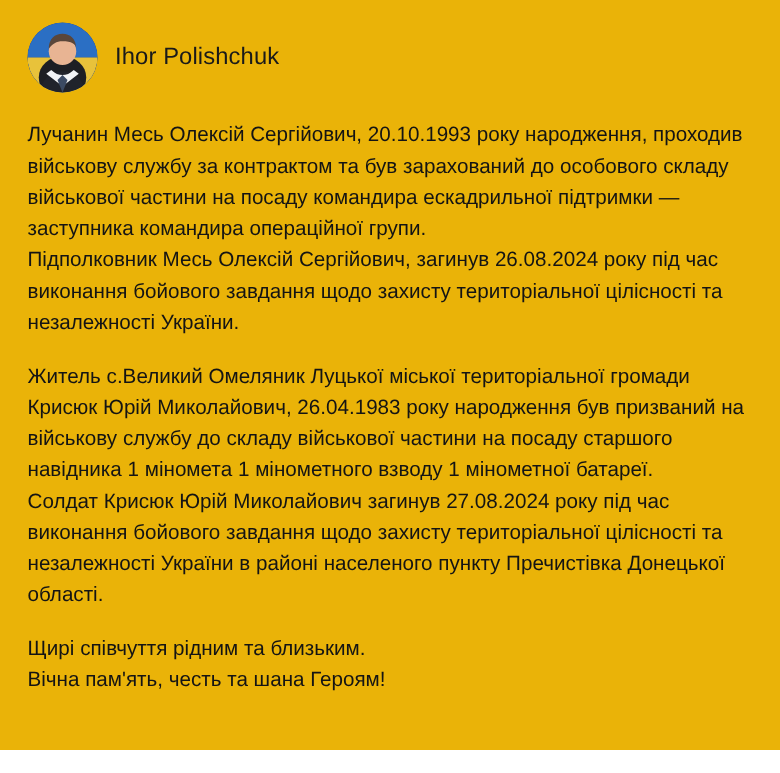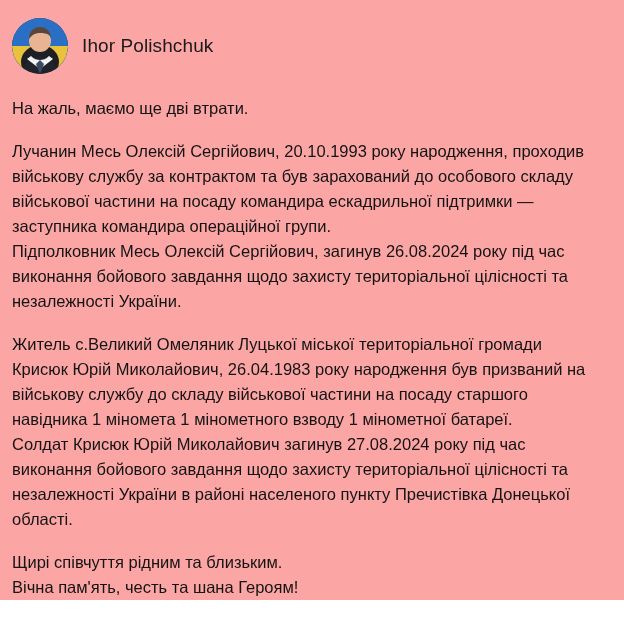--- a/index.html
+++ b/index.html
@@ -12,23 +12,23 @@
     background: #ffffff;
     font-family: "Liberation Sans", sans-serif;
     overflow: hidden;
   }
   .post-card {
     position: absolute;
     left: 0;
     top: 0;
     width: 624px;
     height: 600px;
-    background: #fca5a5;
+    background: #eab308;
     box-sizing: border-box;
-    padding: 18px 22px 14px 12px;
+    padding: 18px 22px 14px 22px;
   }
   .author-row {
     display: flex;
     align-items: center;
     gap: 14px;
     margin-bottom: 22px;
   }
   .avatar {
     width: 56px;
     height: 56px;
@@ -94,21 +94,20 @@
           <path d="M17 21c0-8 5-12 11-12s11 4 11 12c0-4-4-6-11-6-5 0-8 2-11 6z" fill="#5a463a"></path>
           <path d="M19 38c3 3 6 4 9 4s6-1 9-4l4 3-13 10-13-10z" fill="#f2f4f7"></path>
           <path d="M28 42l-4 4 4 10 4-10z" fill="#3b4a63"></path>
         </g>
       </svg>
     </div>
     <div class="author-name">Ihor Polishchuk</div>
   </div>
 
   <div class="post-body">
-    <p class="para">На жаль, маємо ще дві втрати.</p>
     <p class="para">Лучанин Месь Олексій Сергійович, 20.10.1993 року народження, проходив військову службу за контрактом та був зарахований до особового складу військової частини на посаду командира ескадрильної підтримки — заступника командира операційної групи.
 Підполковник Месь Олексій Сергійович, загинув 26.08.2024 року під час виконання бойового завдання щодо захисту територіальної цілісності та незалежності України.</p>
     <p class="para">Житель с.Великий Омеляник Луцької міської територіальної громади Крисюк Юрій Миколайович, 26.04.1983 року народження був призваний на військову службу до складу військової частини на посаду старшого навідника 1 мінометa 1 мінометного взводу 1 мінометної батареї.
 Солдат Крисюк Юрій Миколайович загинув 27.08.2024 року під час виконання бойового завдання щодо захисту територіальної цілісності та незалежності України в районі населеного пункту Пречистівка Донецької області.</p>
     <p class="para para-tight">Щирі співчуття рідним та близьким.
 Вічна пам'ять, честь та шана Героям!</p>
   </div>
 
 </div>
 

